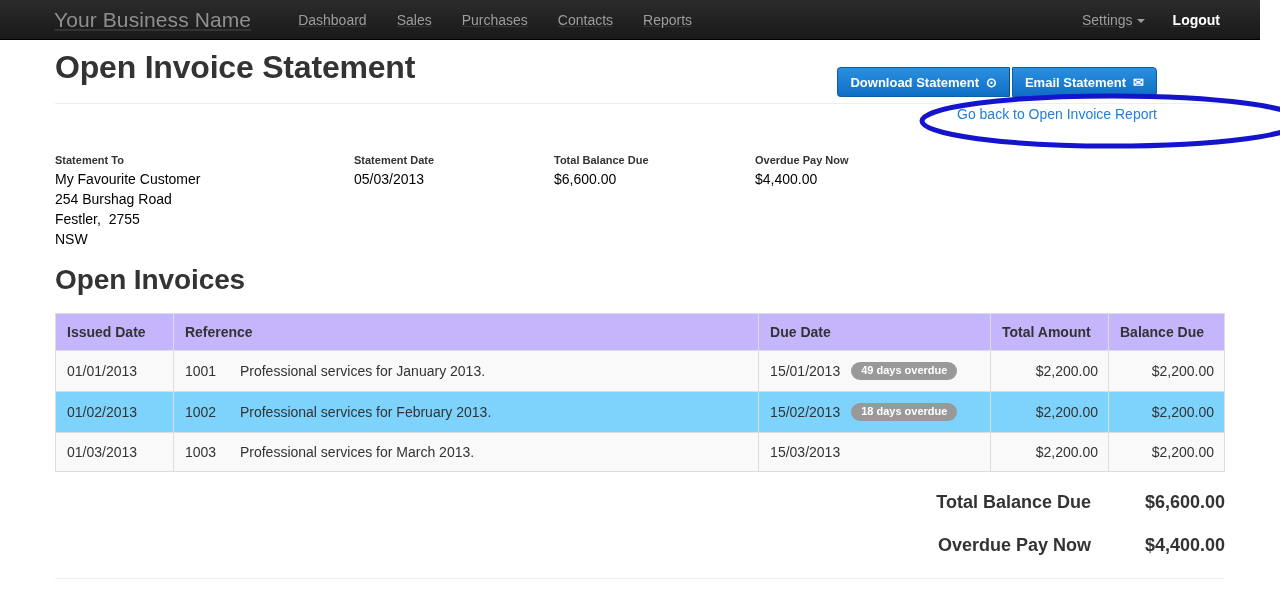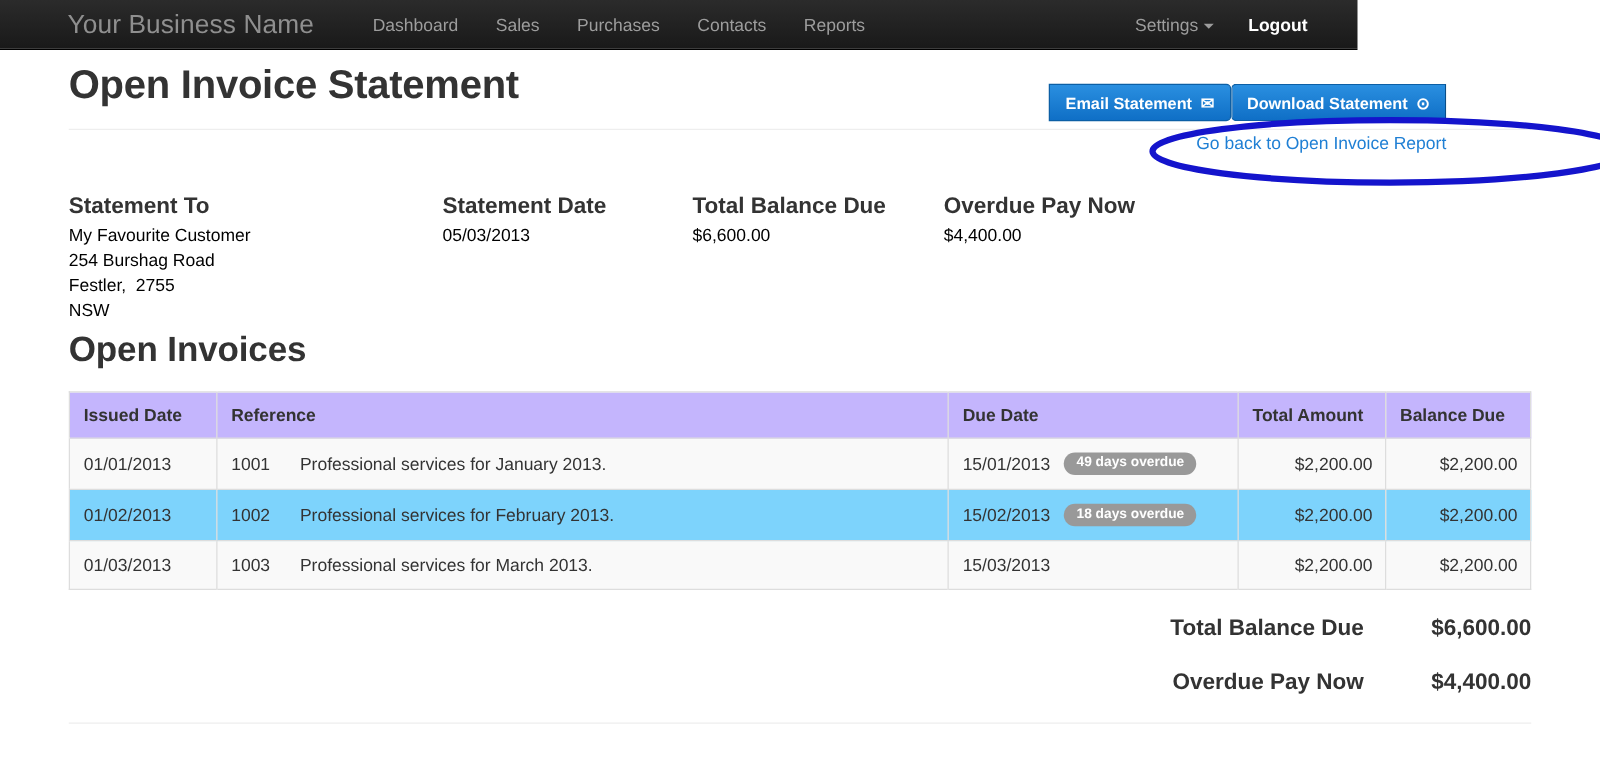--- a/index.html
+++ b/index.html
@@ -8,24 +8,24 @@
     width: 1280px; height: 616px;
     background: #ffffff;
     font-family: "Liberation Sans", sans-serif;
     color: #333333;
     overflow: hidden;
   }
 
   
   .navbar {
     position: absolute; top: 0; left: 0;
-    width: 1086px; height: 40px;
+    width: 1260px; height: 40px;
     background: linear-gradient(to bottom, #2b2b2b 0%, #191919 100%);
     border-bottom: 1px solid #000;
-    display: flex; align-items: center;
+    display: flex; align-items: center; text-decoration: underline;
   }
   .brand {
     margin-left: 54px;
     font-size: 21px;
     color: #8f8f8f;
     font-weight: 400;
     letter-spacing: 0.1px;
     white-space: nowrap;
   }
   .nav-links { display: flex; align-items: center; margin-left: 32px; }
@@ -107,21 +107,21 @@
   }
 
   
   .info { position: relative; height: 110px; margin-top: 22px; }
   .info-col { position: absolute; top: 0; }
   .info-col.c0 { left: 0; }
   .info-col.c1 { left: 299px; }
   .info-col.c2 { left: 499px; }
   .info-col.c3 { left: 700px; }
   .info-label {
-    font-size: 18px; font-weight: bold; color: #333;
+    font-size: 11px; font-weight: bold; color: #333;
     margin-bottom: 3px; white-space: nowrap;
   }
   .info-line { font-size: 14px; color: #000000; line-height: 20px; white-space: pre; }
 
   
   h2.section-title {
     margin: 0 0 17px 0;
     font-size: 28px; font-weight: bold; color: #333;
     letter-spacing: -0.1px;
   }
@@ -217,27 +217,27 @@
 </div>
 
 <div class="container">
   <div class="inner">
 
     <div class="page-head">
       <h1 class="page-title">Open Invoice Statement</h1>
       <div class="hr-title"></div>
 
       <div class="btn-group">
+        <button class="btn first">
+          <span>Download Statement</span>
+          <span class="glyph">⊙</span>
+        </button>
         <button class="btn last">
           <span>Email Statement</span>
           <span class="glyph">✉</span>
-        </button>
-        <button class="btn first">
-          <span>Download Statement</span>
-          <span class="glyph">⊙</span>
         </button>
       </div>
 
       <svg class="annot" viewBox="0 0 390 56">
         <ellipse cx="195" cy="28" rx="190" ry="25" fill="none" stroke="#1414cc" stroke-width="5"></ellipse>
       </svg>
     </div>
 
     <div class="backlink-row">
       <a class="backlink">Go back to Open Invoice Report</a>

